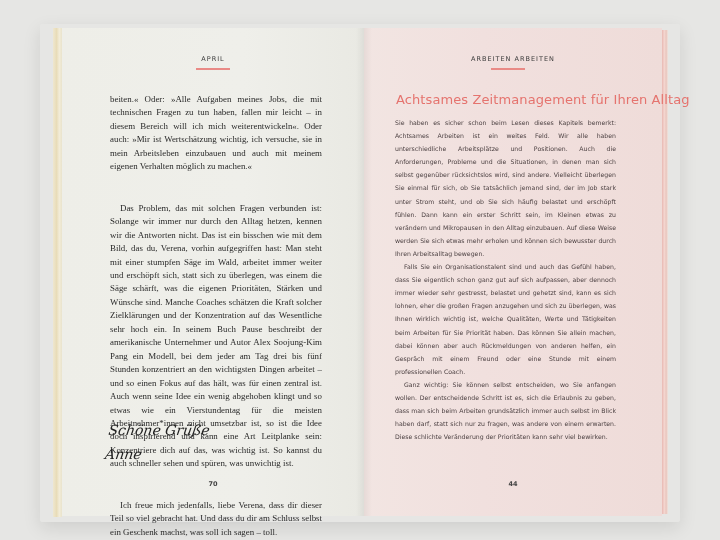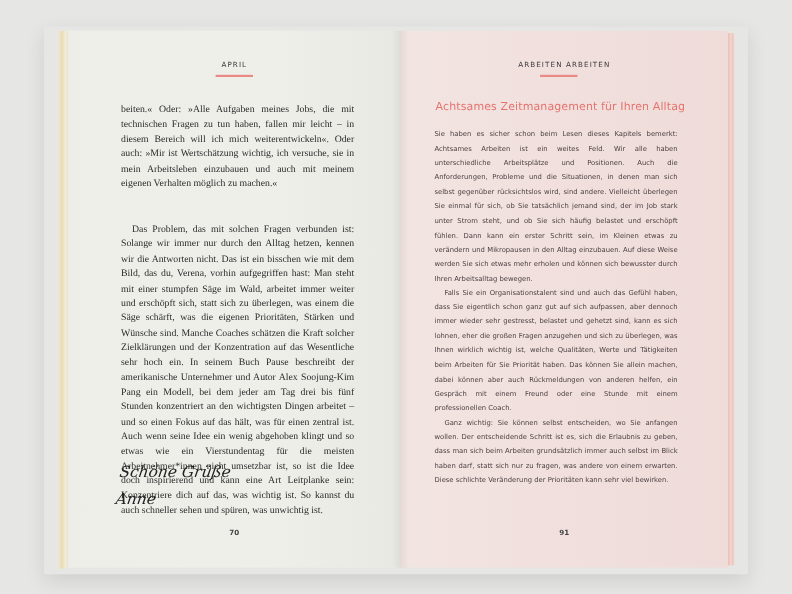--- a/index.html
+++ b/index.html
@@ -58,21 +58,21 @@
       transform: skewX(-8deg);
     }
     .page-number {
       position: absolute; top: 480px;
       font-family: "DejaVu Sans", sans-serif; font-weight: bold;
       font-size: 6.5px; color: #444; text-align: center;
     }
     .section-title {
       position: absolute; left: 396px; top: 92px;
       font-family: "DejaVu Sans", sans-serif;
-      font-size: 10px; color: #e5736e; letter-spacing: 0.1px;
+      font-size: 13px; color: #e5736e; letter-spacing: 0.1px;
       white-space: nowrap;
     }
     .body-right {
       position: absolute; left: 395px; top: 116px; width: 221px;
       font-family: "DejaVu Sans", sans-serif; font-size: 6.2px; line-height: 13.1px;
       color: #4a3f40; text-align: justify;
     }
     .body-right p { margin: 0; }
     .body-right p.indent { text-indent: 9px; }
   </style>
@@ -86,33 +86,34 @@
 <div class="right-page"></div>
 <div class="right-edge"></div>
 <div class="spine-shadow"></div>
 
 <div class="running-head" style="left:62px;width:302px;">APRIL</div>
 <div class="rule" style="left:196px;"></div>
 
 <div class="body-left">
   <p class="first">beiten.« Oder: »Alle Aufgaben meines Jobs, die mit technischen Fragen zu tun haben, fallen mir leicht – in diesem Bereich will ich mich weiterentwickeln«. Oder auch: »Mir ist Wertschätzung wichtig, ich versuche, sie in mein Arbeitsleben einzubauen und auch mit meinem eigenen Verhalten möglich zu machen.«</p>
   <p class="indent">Das Problem, das mit solchen Fragen verbunden ist: Solange wir immer nur durch den Alltag hetzen, kennen wir die Antworten nicht. Das ist ein bisschen wie mit dem Bild, das du, Verena, vorhin aufgegriffen hast: Man steht mit einer stumpfen Säge im Wald, arbeitet immer weiter und erschöpft sich, statt sich zu überlegen, was einem die Säge schärft, was die eigenen Prioritäten, Stärken und Wünsche sind. Manche Coaches schätzen die Kraft solcher Zielklärungen und der Konzentration auf das Wesentliche sehr hoch ein. In seinem Buch Pause beschreibt der amerikanische Unternehmer und Autor Alex Soojung-Kim Pang ein Modell, bei dem jeder am Tag drei bis fünf Stunden konzentriert an den wichtigsten Dingen arbeitet – und so einen Fokus auf das hält, was für einen zentral ist. Auch wenn seine Idee ein wenig abgehoben klingt und so etwas wie ein Vierstundentag für die meisten Arbeitnehmer*innen nicht umsetzbar ist, so ist die Idee doch inspirierend und kann eine Art Leitplanke sein: Konzentriere dich auf das, was wichtig ist. So kannst du auch schneller sehen und spüren, was unwichtig ist.</p>
+  <p class="indent">Ich freue mich jedenfalls, liebe Verena, dass dir dieser Teil so viel gebracht hat. Und dass du dir am Schluss selbst ein Geschenk machst, was soll ich sagen – toll.</p>
 </div>
 
 <div class="signature">
   <div>Schöne Grüße</div>
   <div>Anne</div>
 </div>
 
 <div class="page-number" style="left:62px;width:302px;">70</div>
 
 <div class="running-head" style="left:364px;width:298px;">ARBEITEN ARBEITEN</div>
 <div class="rule" style="left:491px;"></div>
 
 <div class="section-title">Achtsames Zeitmanagement für Ihren Alltag</div>
 
 <div class="body-right">
   <p>Sie haben es sicher schon beim Lesen dieses Kapitels bemerkt: Achtsames Arbeiten ist ein weites Feld. Wir alle haben unterschiedliche Arbeitsplätze und Positionen. Auch die Anforderungen, Probleme und die Situationen, in denen man sich selbst gegenüber rücksichtslos wird, sind andere. Vielleicht überlegen Sie einmal für sich, ob Sie tatsächlich jemand sind, der im Job stark unter Strom steht, und ob Sie sich häufig belastet und erschöpft fühlen. Dann kann ein erster Schritt sein, im Kleinen etwas zu verändern und Mikropausen in den Alltag einzubauen. Auf diese Weise werden Sie sich etwas mehr erholen und können sich bewusster durch Ihren Arbeitsalltag bewegen.</p>
   <p class="indent">Falls Sie ein Organisationstalent sind und auch das Gefühl haben, dass Sie eigentlich schon ganz gut auf sich aufpassen, aber dennoch immer wieder sehr gestresst, belastet und gehetzt sind, kann es sich lohnen, eher die großen Fragen anzugehen und sich zu überlegen, was Ihnen wirklich wichtig ist, welche Qualitäten, Werte und Tätigkeiten beim Arbeiten für Sie Priorität haben. Das können Sie allein machen, dabei können aber auch Rückmeldungen von anderen helfen, ein Gespräch mit einem Freund oder eine Stunde mit einem professionellen Coach.</p>
   <p class="indent">Ganz wichtig: Sie können selbst entscheiden, wo Sie anfangen wollen. Der entscheidende Schritt ist es, sich die Erlaubnis zu geben, dass man sich beim Arbeiten grundsätzlich immer auch selbst im Blick haben darf, statt sich nur zu fragen, was andere von einem erwarten. Diese schlichte Veränderung der Prioritäten kann sehr viel bewirken.</p>
 </div>
 
-<div class="page-number" style="left:364px;width:298px;">91</div>
+<div class="page-number" style="left:364px;width:298px;">44</div>
 
 </body></html>

